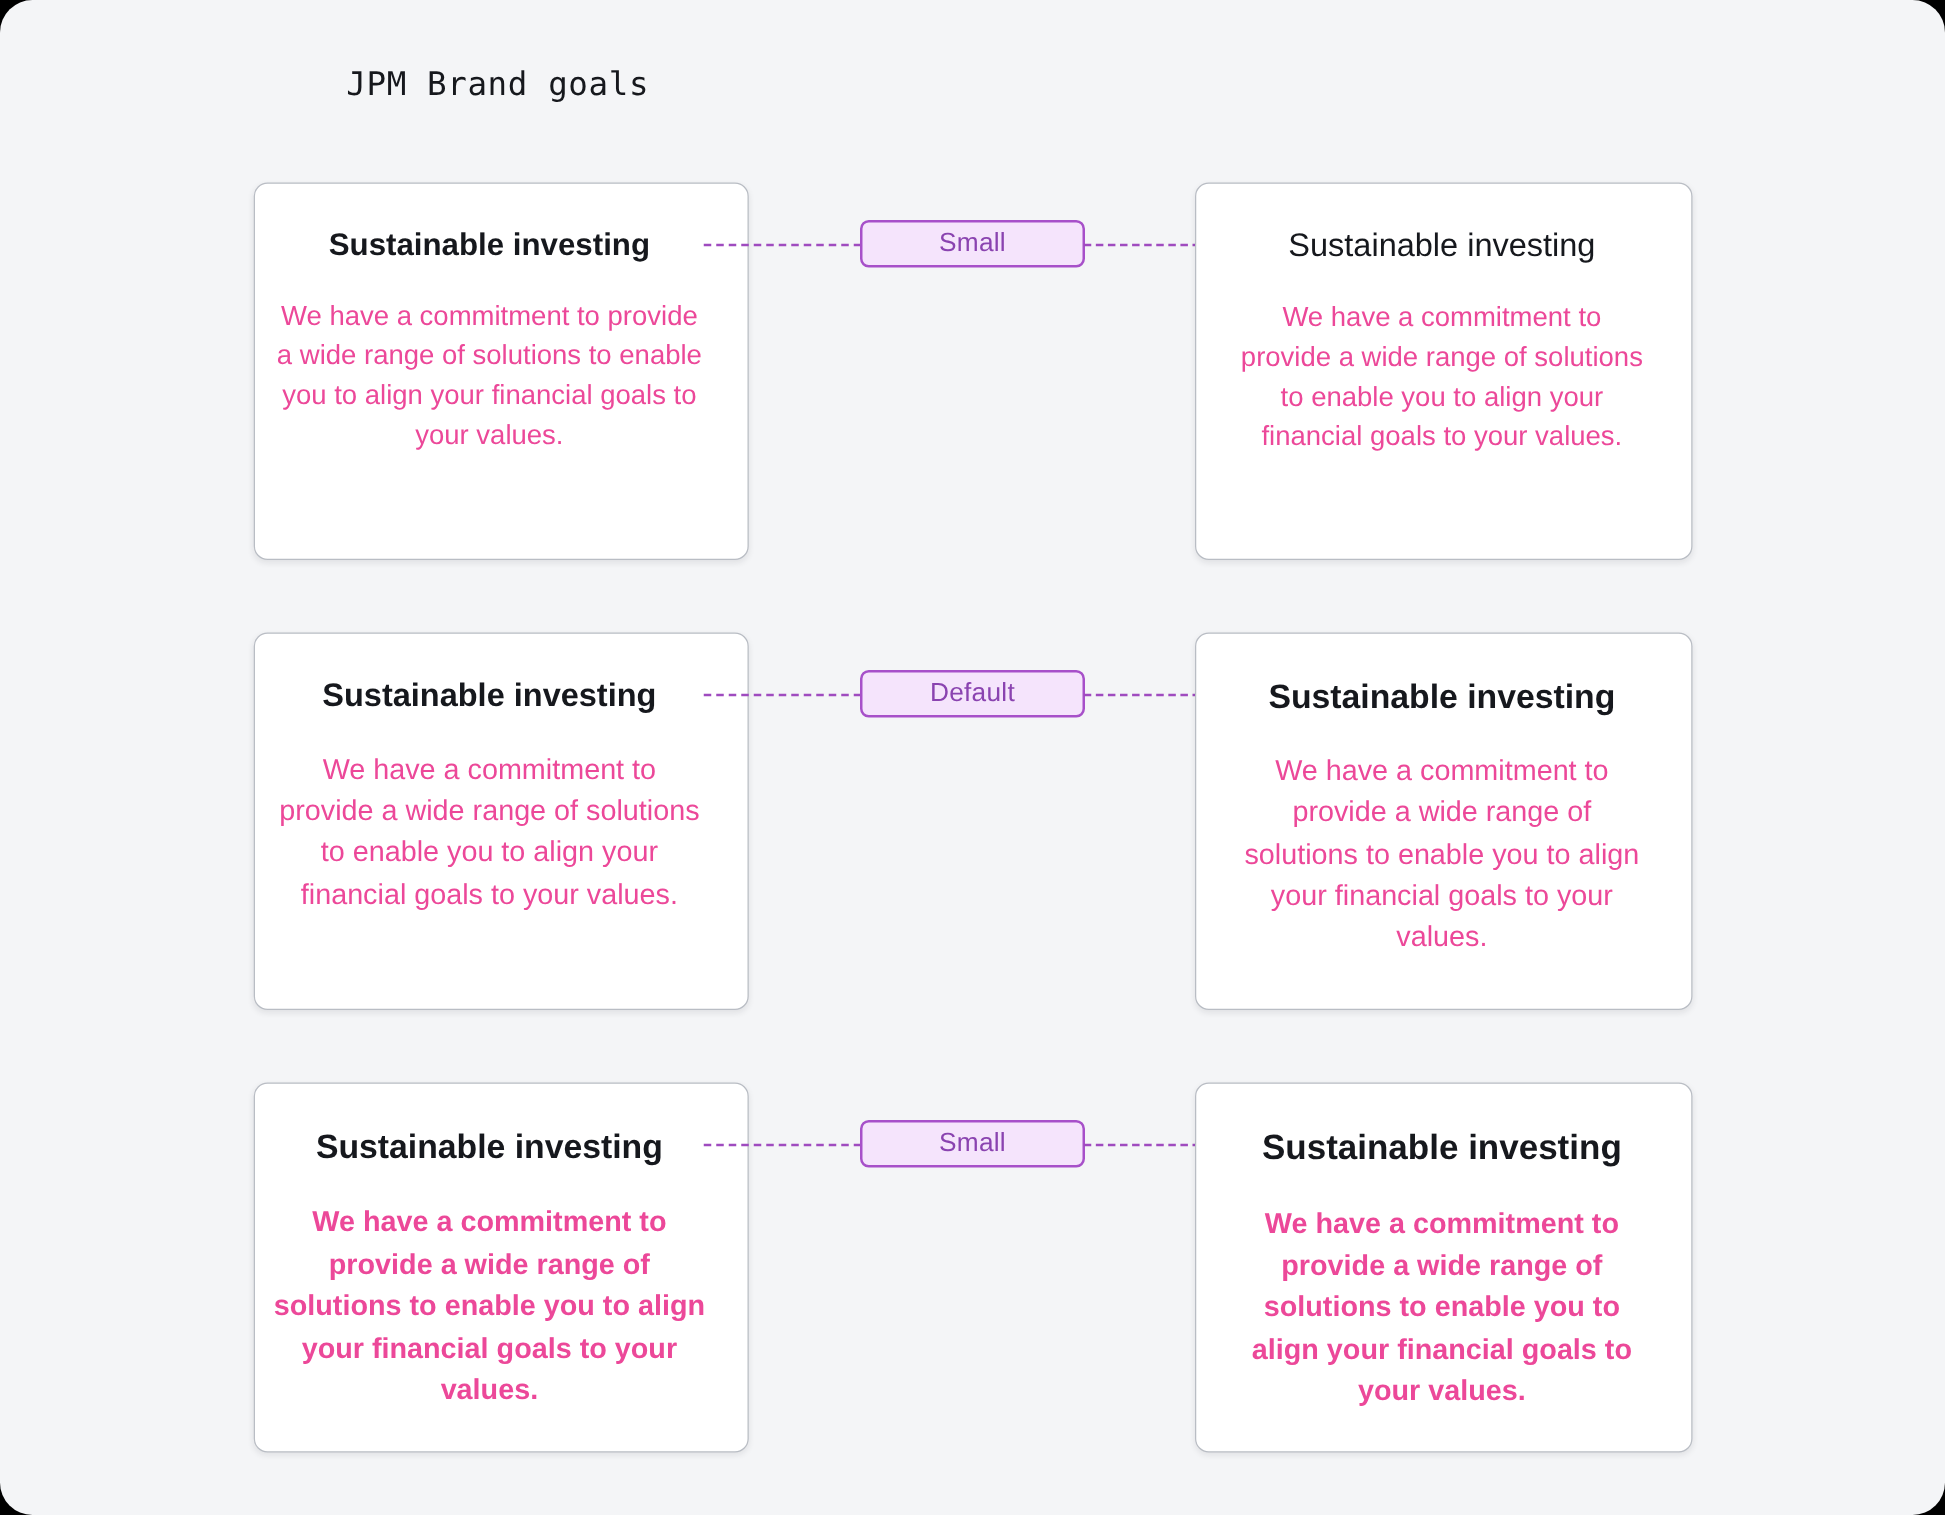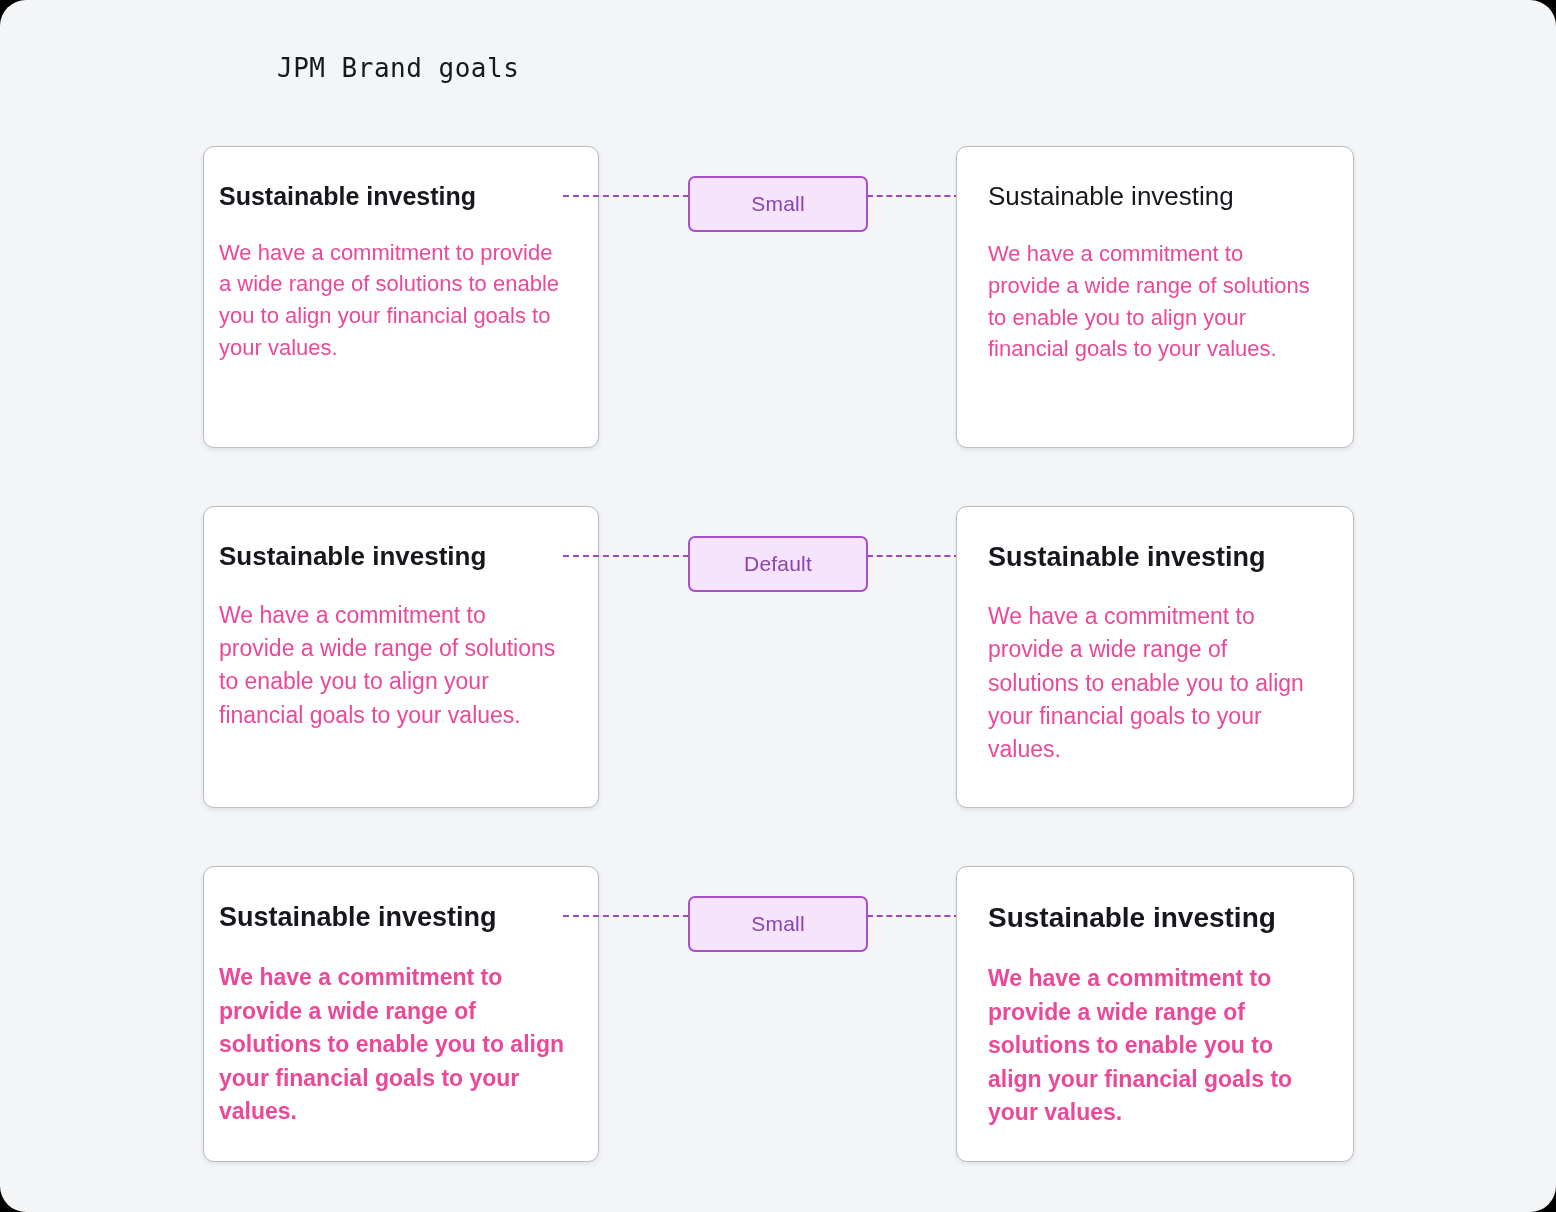--- a/index.html
+++ b/index.html
@@ -55,20 +55,21 @@
     box-shadow: 0 2px 5px rgba(20,24,35,0.09);
     overflow: hidden;
   }
   .card-left  { left: 203px; width: 396px; }
   .card-right { left: 956px; width: 398px; }
   .row .card { top: 0; height: 100%; }
 
   .card-inner {
     padding: 34px 34px 30px 15px;
     box-sizing: border-box;
+    text-align: center;
   }
   .card-right .card-inner { padding-left: 31px; }
 
   .card-title {
     margin: 0;
     color: #16181d;
     line-height: 1.22;
     white-space: nowrap;
   }
   .card-body {
@@ -107,21 +108,21 @@
     border-top: 2px dashed #9f4bbf;
   }
   .conn-left  { left: 563px; width: 126px; }
   .conn-right { left: 867px; width: 122px; }
 
   
   .badge {
     position: absolute;
     left: 688px;
     width: 180px;
-    height: 56px;
+    height: 38px;
     box-sizing: border-box;
     background: #f5e4fc;
     border: 2px solid #a750c9;
     border-radius: 7px;
     color: #8a43b0;
     font-size: 21px;
     display: flex;
     align-items: center;
     justify-content: center;
     letter-spacing: 0.2px;

